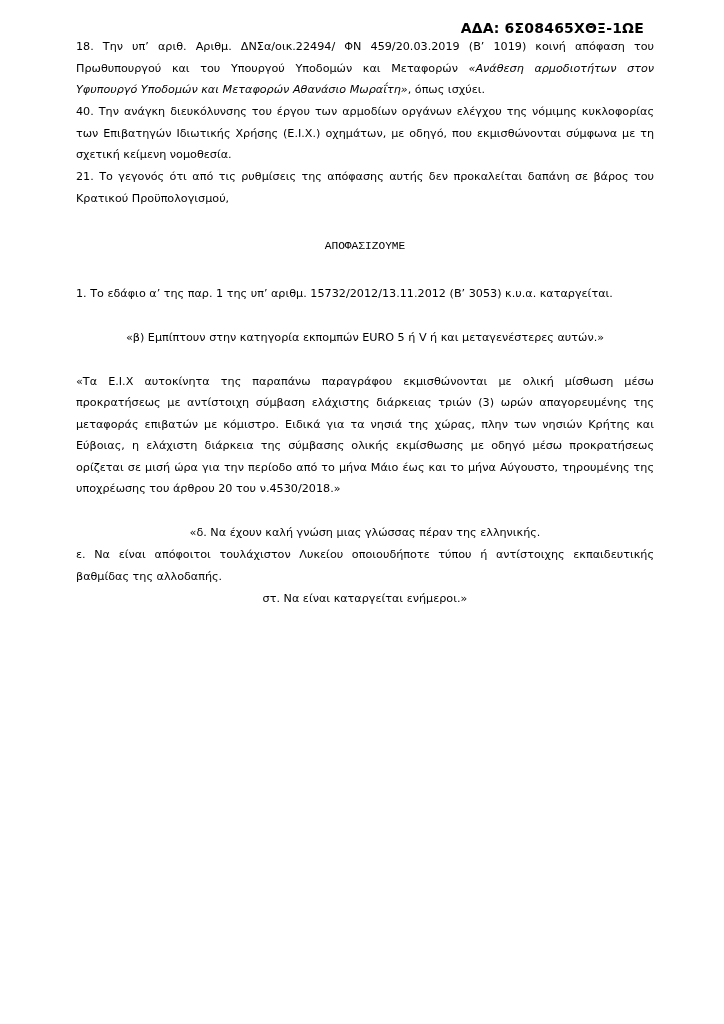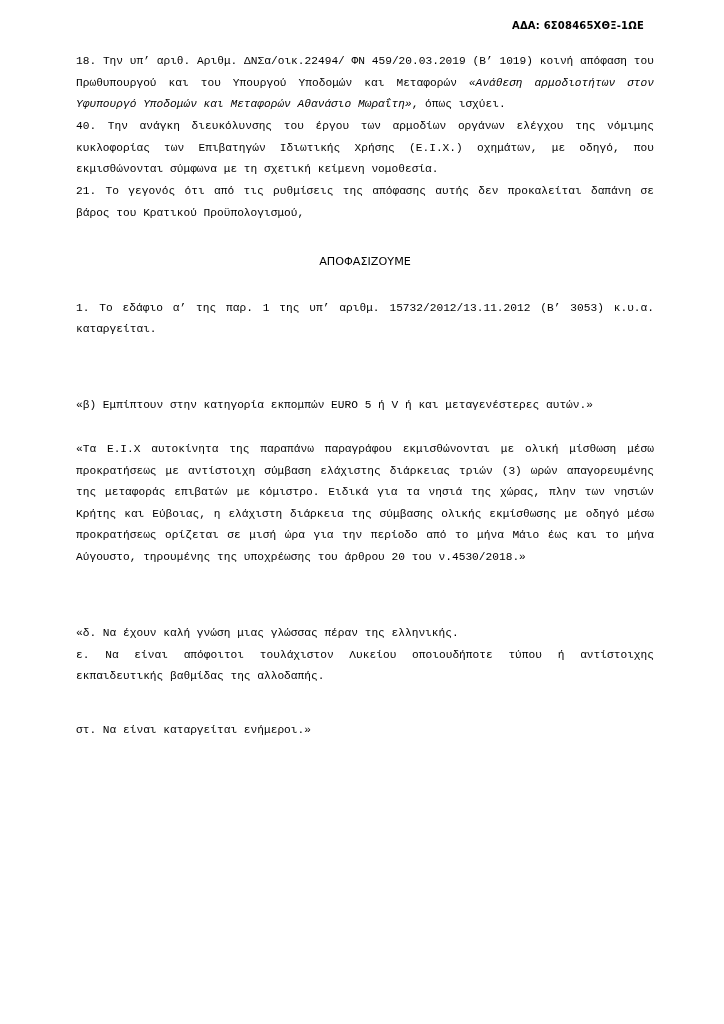--- a/index.html
+++ b/index.html
@@ -17,47 +17,46 @@
   }
   .page {
     width: 724px;
     height: 1024px;
     box-sizing: border-box;
     padding: 14px 62px 0 62px;
     position: relative;
   }
   .ada-line {
     text-align: right;
-    font-size: 10px;
+    font-size: 14px;
     font-weight: bold;
     letter-spacing: 0.2px;
     padding-right: 18px;
     margin-top: 6px;
-    margin-bottom: 20px;
     color: #000;
   }
   .body-col {
     padding: 0 8px 0 14px;
   }
   p {
     margin: 0 0 0.5px 0;
     font-size: 11.2px;
     line-height: 1.92;
     text-align: justify;
     text-justify: inter-word;
     color: #000;
-    font-family: Liberation Mono, monospace;
   }
   p.justified { text-align: justify; }
-  p.left { text-align: left; margin-top: 32px; }
+  p.left { text-align: center; }
   .ital { font-style: italic; }
   .center {
     text-align: center;
     font-size: 11.2px;
     line-height: 1.9;
+    font-family: Liberation Mono, monospace;
   }
   .gap-md { height: 22px; }
   .gap-lg { height: 26px; }
 </style>
 </head>
 <body>
 
 <div class="page">
 
   <div class="ada-line">ΑΔΑ: 6Σ08465ΧΘΞ-1ΩΕ</div>

